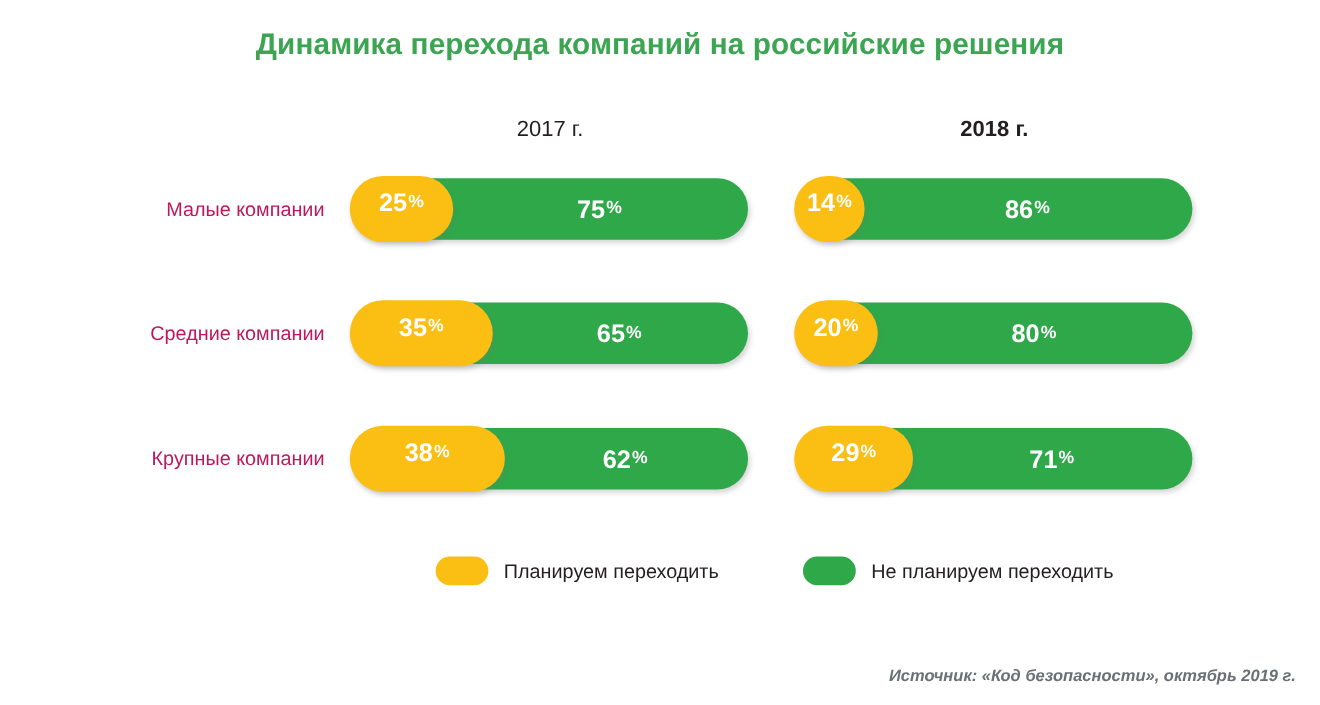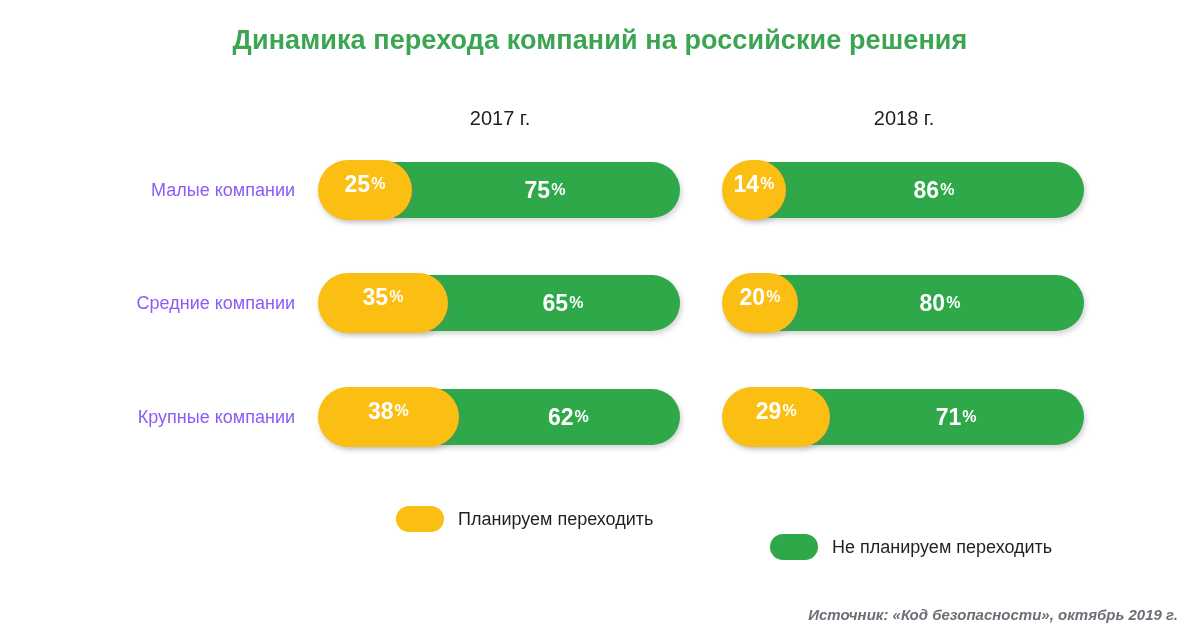--- a/index.html
+++ b/index.html
@@ -37,21 +37,21 @@
   
   .col-header {
     position: absolute;
     top: 107px;
     font-size: 20px;
     color: #231f20;
     text-align: center;
     width: 360px;
   }
   .col-header.c2019 { left: 320px; }
-  .col-header.c2018 { left: 724px; }
+  .col-header.c2018 { left: 724px; font-weight: bold; }
 
   
   .row {
     position: absolute;
     left: 0;
     width: 1200px;
     height: 62px;
   }
   .row.r0 { top: 159px; }
   .row.r1 { top: 272px; }
@@ -60,21 +60,21 @@
   .row-label {
     position: absolute;
     left: 0;
     top: 0;
     width: 295px;
     height: 62px;
     display: flex;
     align-items: center;
     justify-content: flex-end;
     font-size: 18px;
-    color: #8b5cf6;
+    color: #be185d;
     white-space: nowrap;
   }
 
   
   .bar {
     position: absolute;
     top: 3px;
     width: 360px;
     height: 56px;
   }
@@ -142,21 +142,21 @@
     height: 32px;
   }
   .legend-item {
     position: absolute;
     top: 0;
     display: flex;
     align-items: center;
     height: 32px;
   }
   .legend-item.li0 { left: 396px; }
-  .legend-item.li1 { left: 770px; margin-top: 28px; }
+  .legend-item.li1 { left: 730px; }
 
   .legend-swatch {
     width: 48px;
     height: 26px;
     border-radius: 13px;
     margin-right: 14px;
     flex: none;
   }
   .legend-swatch.yellow { background: #FBBE13; }
   .legend-swatch.green  { background: #2FA84A; }

